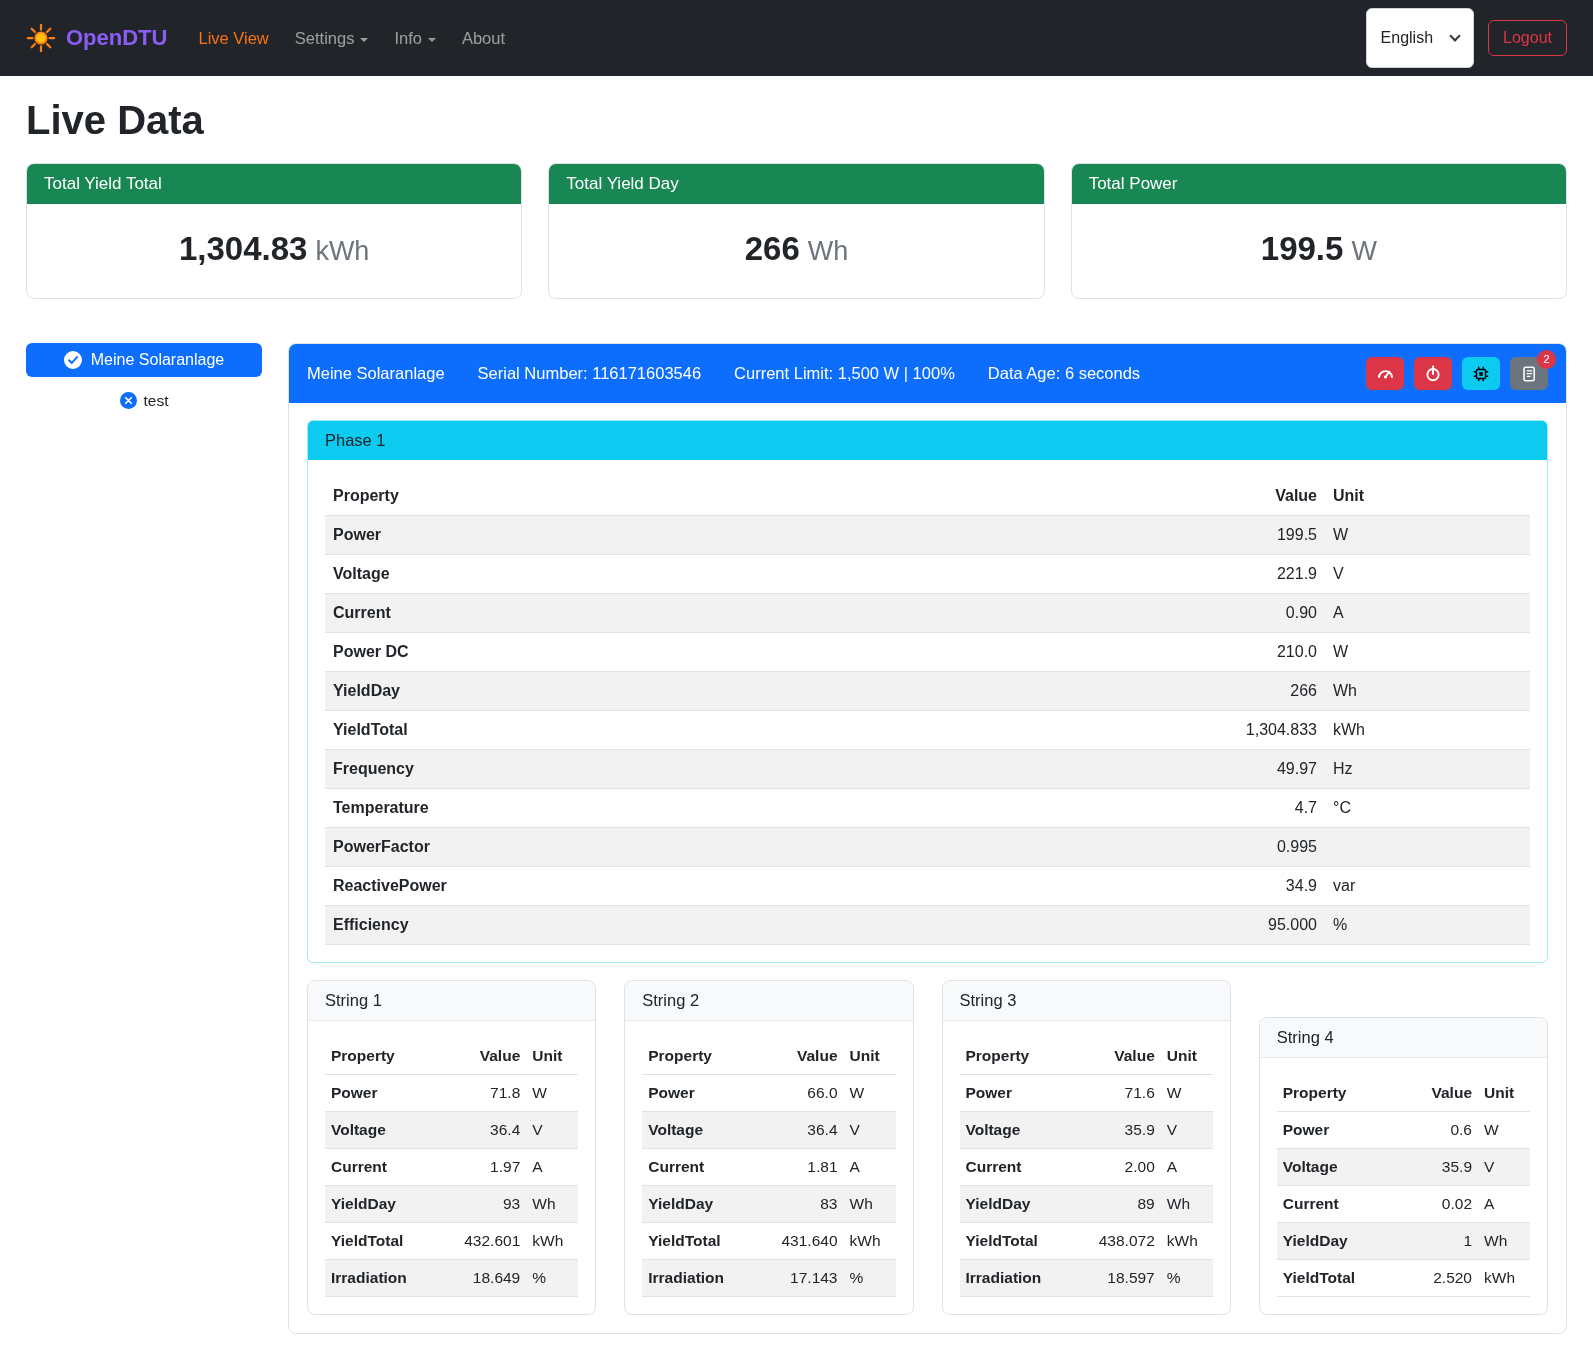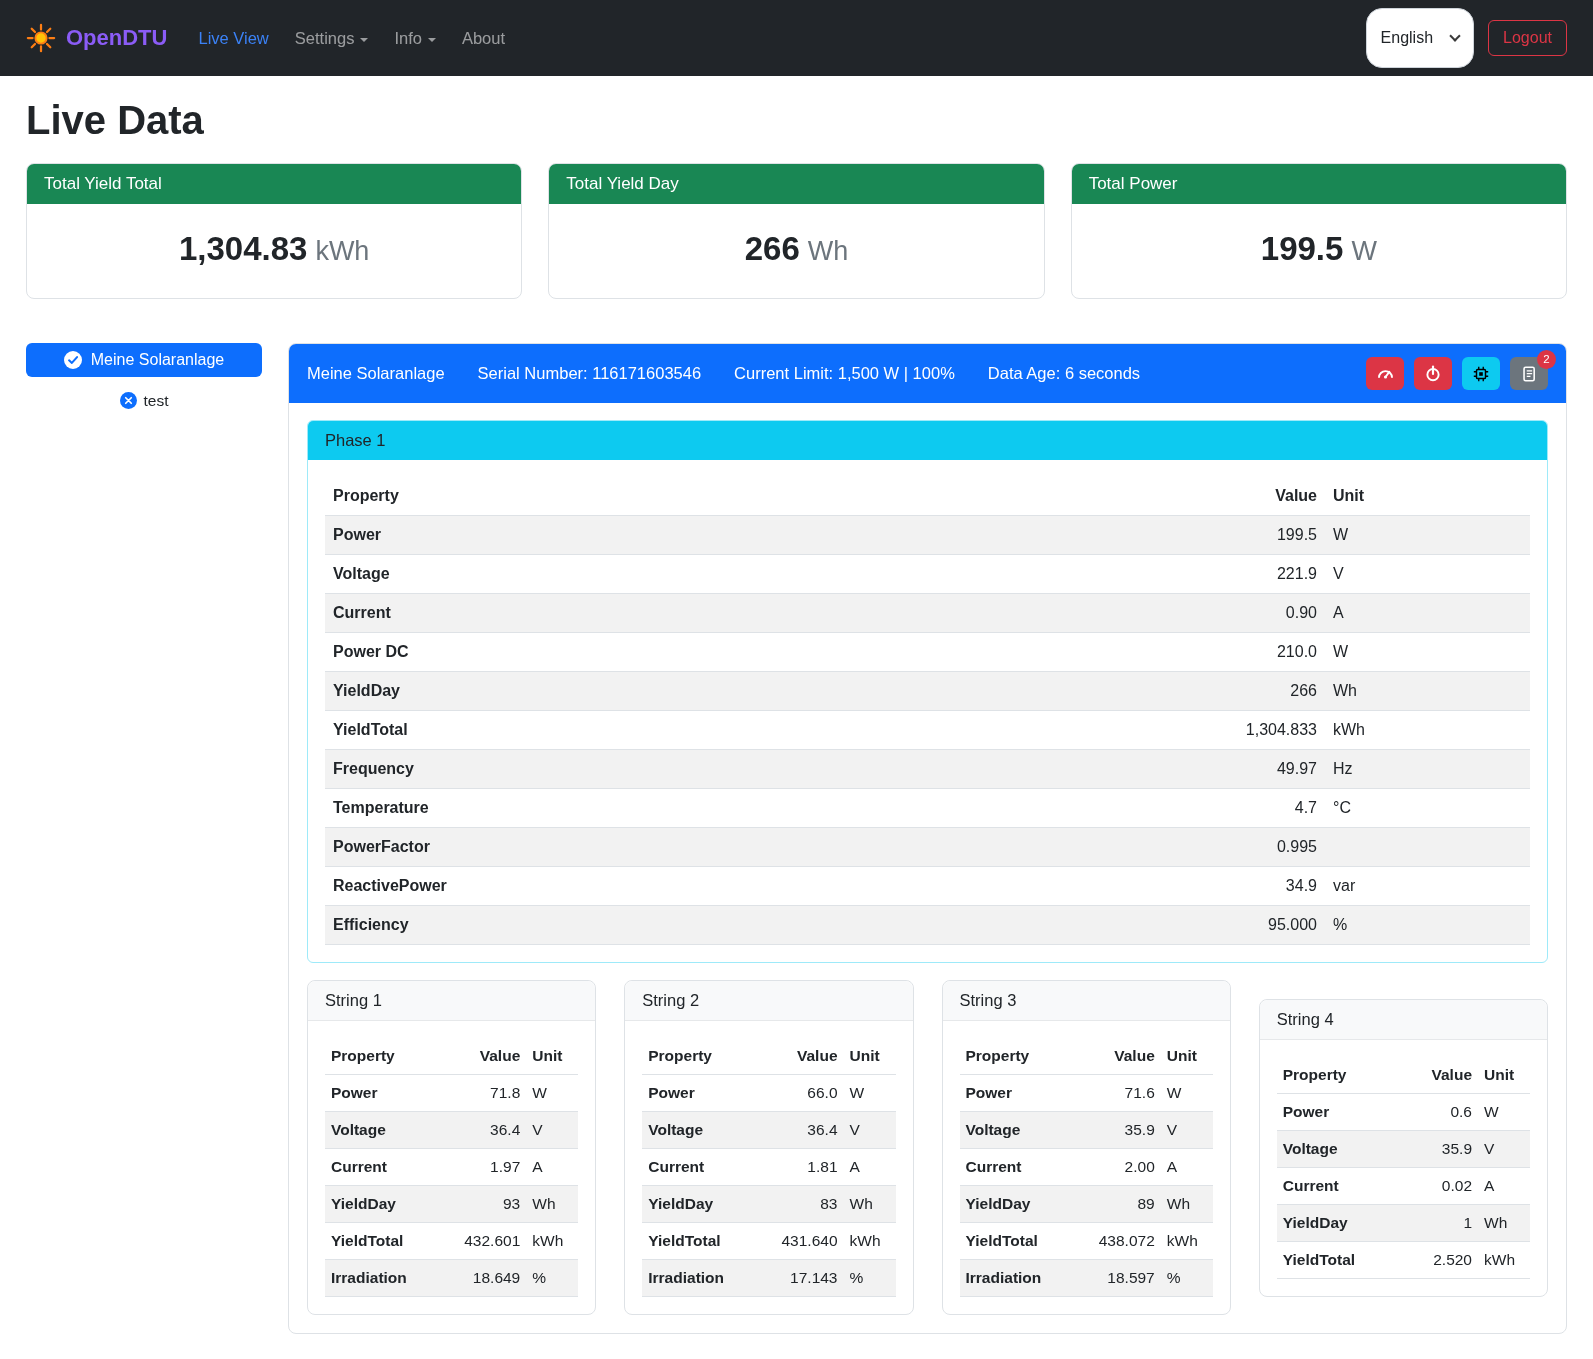--- a/index.html
+++ b/index.html
@@ -4,24 +4,24 @@
 <title>OpenDTU</title>
 <style>
   * { box-sizing: border-box; }
   body { margin:0; background:#fff; color:#212529; font-family:"Liberation Sans","DejaVu Sans",sans-serif; }
 
   
   .navbar { display:flex; align-items:center; background:#212529; padding:8px 26px; }
   .brand { display:flex; align-items:center; gap:10px; color:#8b5cf6; font-size:22px; font-weight:600; cursor:pointer; }
   .nav-links { display:flex; align-items:center; margin-left:18px; }
   .nav-link { color:rgba(255,255,255,0.55); font-size:16.5px; padding:8px 13px; cursor:pointer; white-space:nowrap; }
-  .nav-link.active { color:#3b82f6; }
+  .nav-link.active { color:#f97316; }
   .caret { display:inline-block; margin-left:6px; vertical-align:2px; border-top:4px solid; border-right:4px solid transparent; border-left:4px solid transparent; }
   .nav-right { margin-left:auto; display:flex; align-items:center; gap:14px; }
-  .lang-btn { background:#fff; color:#212529; border:1px solid #ced4da; border-radius:16px; padding:20px 14px; font-size:16px; display:flex; align-items:center; gap:18px; cursor:pointer; }
+  .lang-btn { background:#fff; color:#212529; border:1px solid #ced4da; border-radius:6px; padding:20px 14px; font-size:16px; display:flex; align-items:center; gap:18px; cursor:pointer; }
   .chevron { width:8px; height:8px; border-right:2px solid #3a3a3a; border-bottom:2px solid #3a3a3a; transform:rotate(45deg); margin-top:-4px; }
   .logout-btn { background:transparent; color:#dc3545; border:1px solid #dc3545; border-radius:6px; padding:8px 14px; font-size:16px; cursor:pointer; }
 
   
   .page-title { font-size:40px; font-weight:600; margin:22px 26px 20px; }
 
   .card { border:1px solid #dee2e6; border-radius:8px; background:#fff; }
 
   .summary-row { display:flex; gap:26px; padding:0 26px; margin-bottom:44px; }
   .summary-card { flex:1; overflow:hidden; }
@@ -57,21 +57,21 @@
   table.data-table { width:100%; border-collapse:collapse; }
   .data-table th, .data-table td { padding:10px 8px; border-bottom:1px solid #dee2e6; text-align:left; font-size:16px; }
   .data-table thead th { font-weight:700; }
   .data-table .col-val, .data-table td.val { text-align:right; }
   .data-table td.prop { font-weight:700; }
   .phase-table .col-val { width:120px; }
   .phase-table .col-unit { width:205px; }
   .phase-table tbody tr:nth-child(odd) { background:rgba(0,0,0,0.05); }
 
   
-  .strings-row { display:flex; align-items:center; gap:28px; margin:0 18px 18px; }
+  .strings-row { display:flex; align-items:flex-end; gap:28px; margin:0 18px 18px; }
   .string-card { flex:1; }
   .string-header { background:#f8f9fa; padding:10px 17px; font-size:16.5px; border-bottom:1px solid #e6e8ea; border-radius:8px 8px 0 0; }
   .string-table th, .string-table td { font-size:15.5px; padding:9px 6px; }
   .string-table .col-val { width:80px; }
   .string-table .col-unit { width:52px; }
   .string-table tbody tr:nth-child(even) { background:rgba(0,0,0,0.05); }
 </style>
 </head>
 <body>
 

